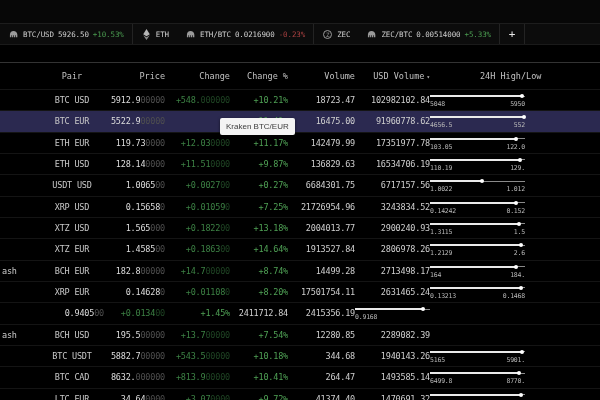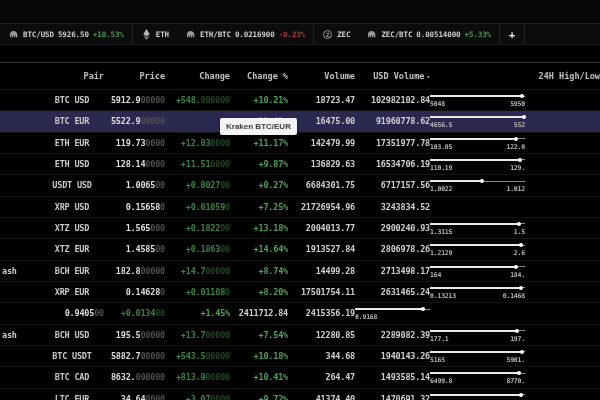--- a/index.html
+++ b/index.html
@@ -1,19 +1,19 @@
 <!DOCTYPE html>
 <html><head>
 <meta charset="utf-8">
 <style>
   * { margin:0; padding:0; box-sizing:border-box; }
   html,body { background:#000; }
   .screen {
     position:relative; width:600px; height:400px; overflow:hidden;
-    background:#000; font-family:"DejaVu Sans Mono", monospace;font-weight:bold;
+    background:#000; font-family:"DejaVu Sans Mono", monospace;
     -webkit-font-smoothing:antialiased;
   }
   
   .topstrip { height:23px; background:#070707; }
   
   .ticker {
     height:22px; background:#0c0c0c;
     border-top:1px solid #1d1d1d; border-bottom:1px solid #1a1a1a;
     display:flex; align-items:stretch;
     font-size:7.5px; color:#cfcfcf; letter-spacing:-0.1px;
@@ -39,21 +39,21 @@
   
   .gap { height:17px; background:#000; }
   
   .market-table { position:relative; border-top:1px solid #333; }
   .thead, .row {
     display:grid;
     grid-template-columns:104px 61px 65px 58px 67px 75px 170px;
     align-items:center;
   }
   .thead { height:27px; font-size:8.5px; color:#c2c2c2; border-bottom:1px solid #151515; }
-  .thead .hc { cursor:pointer;text-align:right; }
+  .thead .hc { cursor:pointer; }
   .c-pair  { text-align:center; padding-left:40px; }
   .c-num   { text-align:right; }
   .c-hl-h  { text-align:left; padding-left:50px; white-space:nowrap; }
   .sort-arrow { font-size:6px; color:#b5b5b5; margin-left:2px; }
   .row {
     position:relative; height:21.33px; border-bottom:1px solid #141414;
     font-size:8.5px; letter-spacing:-0.2px; cursor:pointer;
   }
   .row.hilite { background:#2b2950; }
   .left-ovf {
@@ -314,20 +314,33 @@
     </div>
     <div class="c-num">
       <span class="pr-b">0.15658</span><span class="pr-d">0</span>
     </div>
     <div class="c-num">
       <span class="ch-b">+0.01059</span><span class="ch-d">0</span>
     </div>
     <div class="c-num c-pct">+7.25%</div>
     <div class="c-num c-vol">21726954.96</div>
     <div class="c-num c-usdvol">3243834.52</div>
+    <div class="c-hl">
+      <div class="hl-inner">
+        <div class="hl-track">
+          <div class="hl-base"></div>
+          <div class="hl-fill" style="width: 91%;"></div>
+          <div class="hl-thumb" style="left: calc(91% - 2px);"></div>
+        </div>
+        <div class="hl-labels">
+          <span class="lo">0.14242</span>
+          <span class="hi">0.152</span>
+        </div>
+      </div>
+    </div>
   </div>
         <div class="row">
     <div class="c-pair">
       <span class="left-ovf"></span>
       <span class="pair-txt">XTZ USD</span>
     </div>
     <div class="c-num">
       <span class="pr-b">1.565</span><span class="pr-d">000</span>
     </div>
     <div class="c-num">
@@ -465,33 +478,20 @@
     </div>
     <div class="c-num">
       <span class="pr-b">195.5</span><span class="pr-d">00000</span>
     </div>
     <div class="c-num">
       <span class="ch-b">+13.7</span><span class="ch-d">00000</span>
     </div>
     <div class="c-num c-pct">+7.54%</div>
     <div class="c-num c-vol">12280.85</div>
     <div class="c-num c-usdvol">2289082.39</div>
-    <div class="c-hl">
-      <div class="hl-inner">
-        <div class="hl-track">
-          <div class="hl-base"></div>
-          <div class="hl-fill" style="width: 92%;"></div>
-          <div class="hl-thumb" style="left: calc(92% - 2px);"></div>
-        </div>
-        <div class="hl-labels">
-          <span class="lo">177.1</span>
-          <span class="hi">197.</span>
-        </div>
-      </div>
-    </div>
   </div>
         <div class="row">
     <div class="c-pair">
       <span class="left-ovf"></span>
       <span class="pair-txt">BTC USDT</span>
     </div>
     <div class="c-num">
       <span class="pr-b">5882.7</span><span class="pr-d">00000</span>
     </div>
     <div class="c-num">

